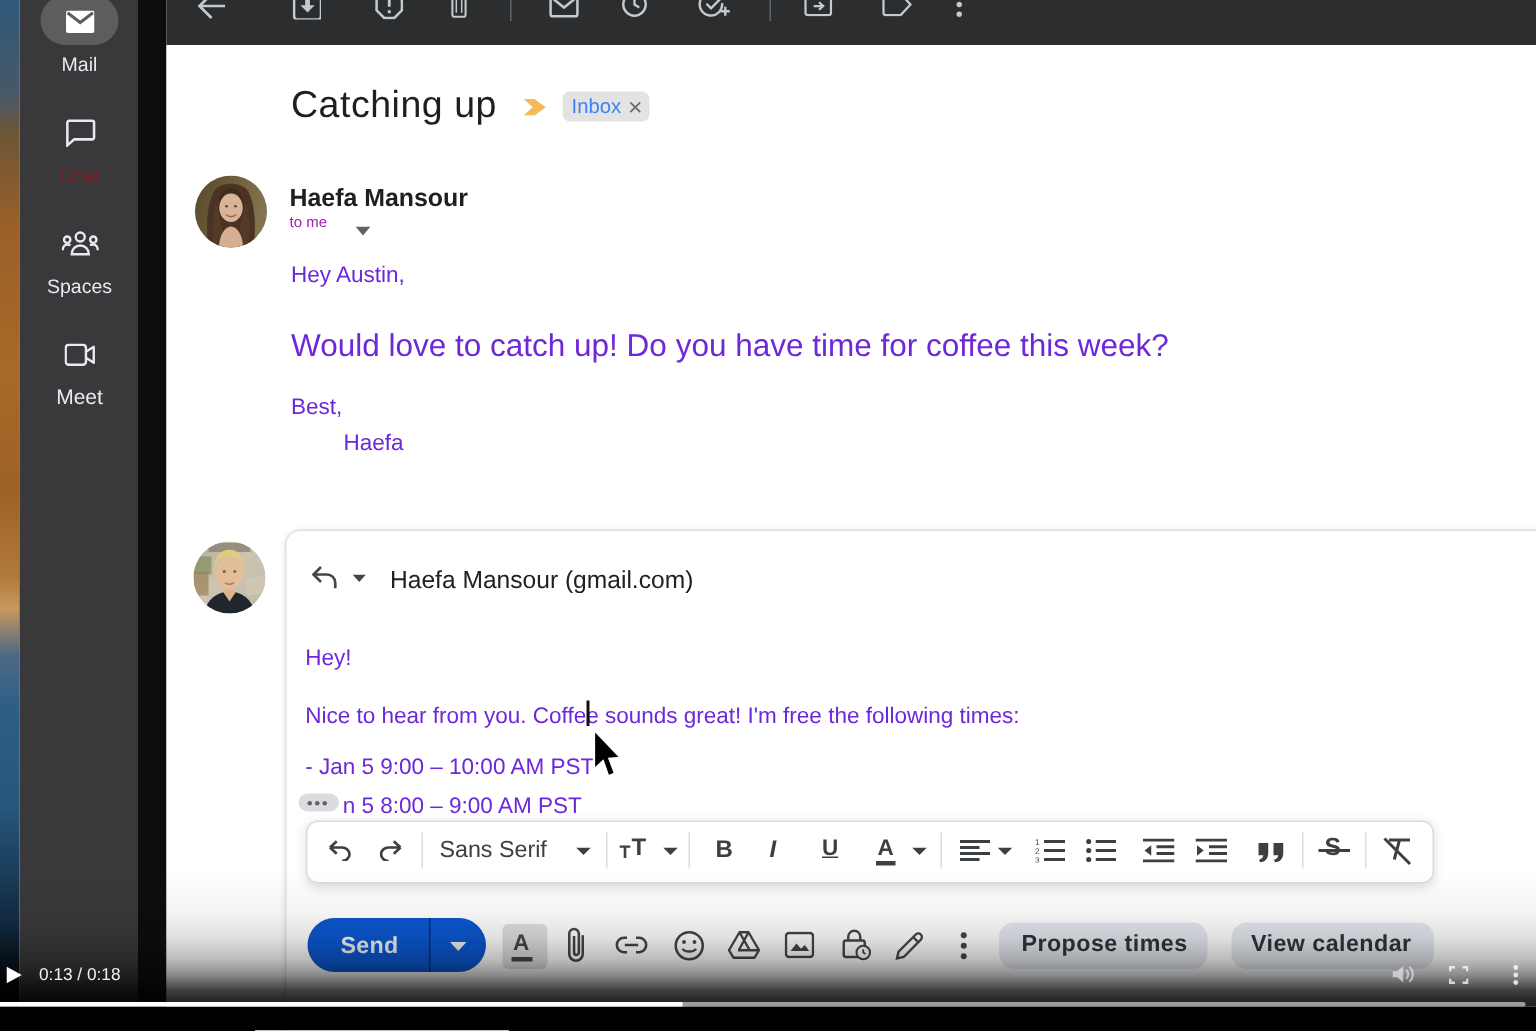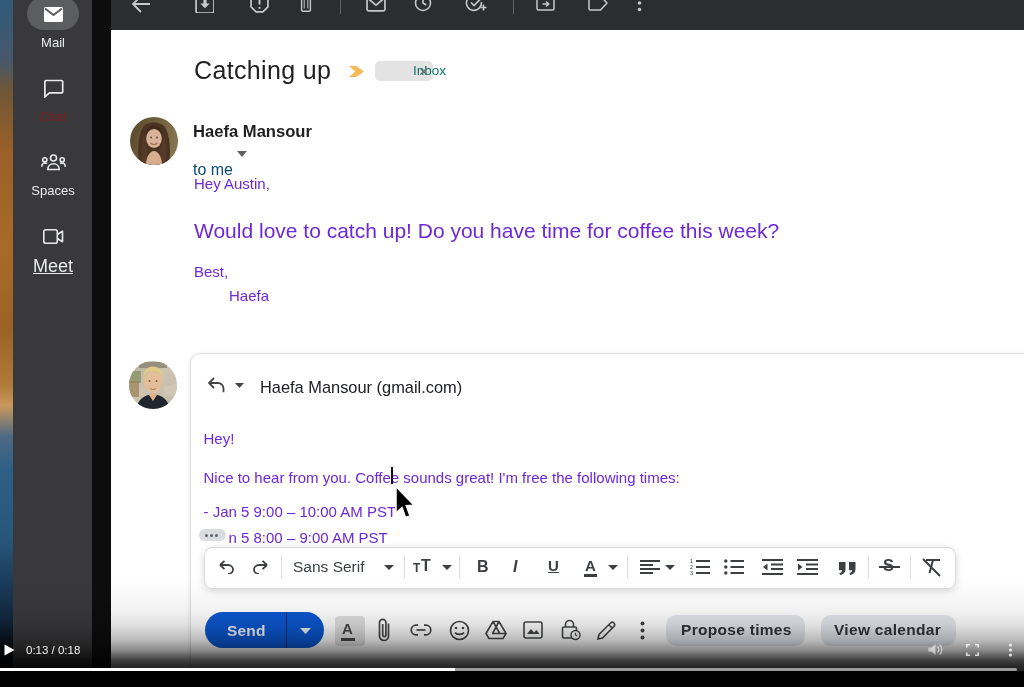--- a/index.html
+++ b/index.html
@@ -45,21 +45,21 @@
       <path d="M0.8 13.8 c0-2.4 1.4-3.8 3.2-3.8 c0.8 0 1.5 0.2 2 0.6"></path>
       <path d="M24.2 13.8 c0-2.4 -1.4-3.8 -3.2-3.8 c-0.8 0-1.5 0.2-2 0.6"></path>
     </g>
   </svg>
   <div class="txt" style="left:53px;top:183px;transform:translateX(-50%);font-size:13px;color:#e8eaed;">Spaces</div>
 
   <svg class="abs" style="left:43px;top:229px;" width="21" height="15" viewBox="0 0 21 15">
     <rect x="0.8" y="0.8" width="13.5" height="13.4" rx="2" fill="none" stroke="#e8eaed" stroke-width="1.6"></rect>
     <path d="M14.3 5.5 L19.5 2.2 V12.8 L14.3 9.5" fill="none" stroke="#e8eaed" stroke-width="1.6" stroke-linejoin="round"></path>
   </svg>
-  <div class="txt" style="left:53px;top:256px;transform:translateX(-50%);font-size:18px;color:#e8eaed;text-decoration:underline;">Meet</div>
+  <div class="txt" style="left:53px;top:256px;transform:translateX(-50%);font-size:14px;color:#e8eaed;">Meet</div>
 </div>
 
 <div id="topbar">
   <svg class="abs" style="left:131px;top:-5px;" width="20" height="19" viewBox="0 0 20 19">
     <path d="M10 1 L2 9 L10 17 M2.5 9 H19" fill="none" stroke="#c6c9cb" stroke-width="1.8"></path>
   </svg>
 
   <svg class="abs" style="left:195px;top:-6px;" width="19" height="19" viewBox="0 0 18 18">
     <rect x="1" y="1" width="17" height="17" rx="2" fill="none" stroke="#c6c9cb" stroke-width="1.6"></rect>
     <path d="M9.5 13.5 L5 9 H8 V4.5 H11 V9 H14 Z" fill="#c6c9cb"></path>
@@ -110,21 +110,21 @@
 </div>
 
 <div id="subject">
   <div class="txt" style="left:194px;top:55px;font-size:25px;line-height:30px;letter-spacing:0.35px;color:#1f1f1f;">Catching up</div>
 
   <svg class="abs" style="left:349px;top:65.5px;" width="15" height="11" viewBox="0 0 15 11">
     <path d="M0 0 h7.2 L15 5.5 L7.2 11 H0 L6.2 5.5 Z" fill="#f3bb58"></path>
   </svg>
 
   <div class="abs" style="left:375px;top:60.5px;width:58px;height:20.5px;background:#e3e3e3;border-radius:5px;"></div>
-  <div class="txt" style="left:381px;top:64px;font-size:13.5px;line-height:14px;color:#0f766e;margin-left:32px;">Inbox</div>
+  <div class="txt" style="left:381px;top:64px;font-size:13.5px;line-height:14px;color:#3b82f6;">Inbox</div>
   <svg class="abs" style="left:419px;top:66.5px;" width="9" height="9" viewBox="0 0 9 9">
     <path d="M1.2 1.2 L7.8 7.8 M7.8 1.2 L1.2 7.8" stroke="#6a6e71" stroke-width="1.25"></path>
   </svg>
 </div>
 
 <div id="message">
 
   <svg class="abs" style="left:130px;top:117px;" width="48" height="48" viewBox="0 0 48 48">
     <defs>
       <clipPath id="av1">
@@ -143,21 +143,21 @@
       <path d="M36 48 C37 36 36 24 34 18 L28 44 Z" fill="#543b27"></path>
       <path d="M16 48 C16 40 20 34 24 34 C28 34 32 40 32 48 Z" fill="#d8ae90"></path>
       <ellipse cx="24" cy="21.5" rx="7.8" ry="9.5" fill="#dab49a"></ellipse>
       <path d="M16 19 C16 11 20 8.5 24 8.5 C28 8.5 32 11 32 19 C30 12.5 28 11.5 24 11.5 C20 11.5 18 12.5 16 19 Z" fill="#3e2b1c"></path>
       <circle cx="21" cy="20.5" r="0.9" fill="#5b4230"></circle>
         <circle cx="27" cy="20.5" r="0.9" fill="#5b4230"></circle>
       <path d="M20.5 26 c2 1.9 5 1.9 7 0" stroke="#9c6c50" stroke-width="1.1" fill="none"></path>
     </g>
   </svg>
   <div class="txt" style="left:193px;top:123px;font-size:16.6px;line-height:17px;font-weight:bold;color:#1f1f1f;">Haefa Mansour</div>
-  <div class="txt" style="left:193px;top:163px;font-size:16px;line-height:14px;color:#0c4a6e;">to me</div>
+  <div class="txt" style="left:193px;top:142px;font-size:10px;line-height:14px;color:#a21caf;">to me</div>
   <svg class="abs" style="left:237px;top:151px;" width="10" height="6" viewBox="0 0 10 6">
     <path d="M0 0 L10 0 L5 6 Z" fill="#5f6368"></path>
   </svg>
 
   <div class="txt" style="left:194px;top:176px;font-size:15px;line-height:15px;">Hey Austin,</div>
   <div class="txt" style="left:194px;top:223px;font-size:21px;line-height:15px;">Would love to catch up! Do you have time for coffee this week?</div>
   <div class="txt" style="left:194px;top:264px;font-size:15px;line-height:15px;text-align:right;">Best,</div>
   <div class="txt" style="left:194px;top:288px;font-size:15px;line-height:15px;margin-left:35px;">Haefa</div>
 </div>
 

